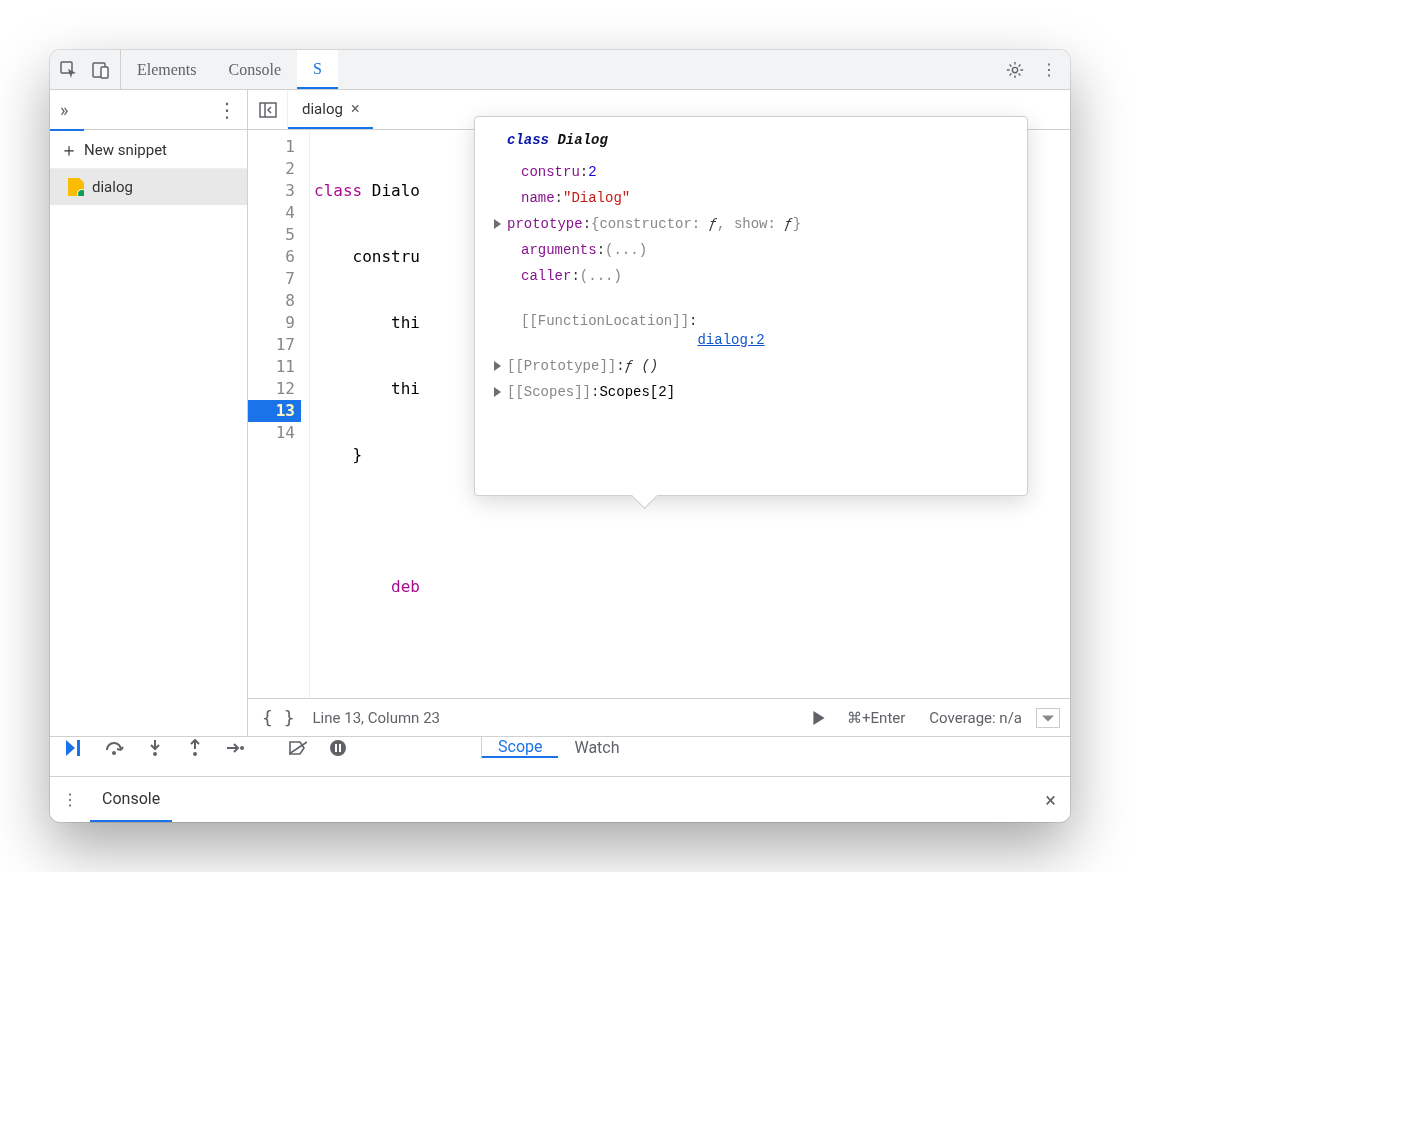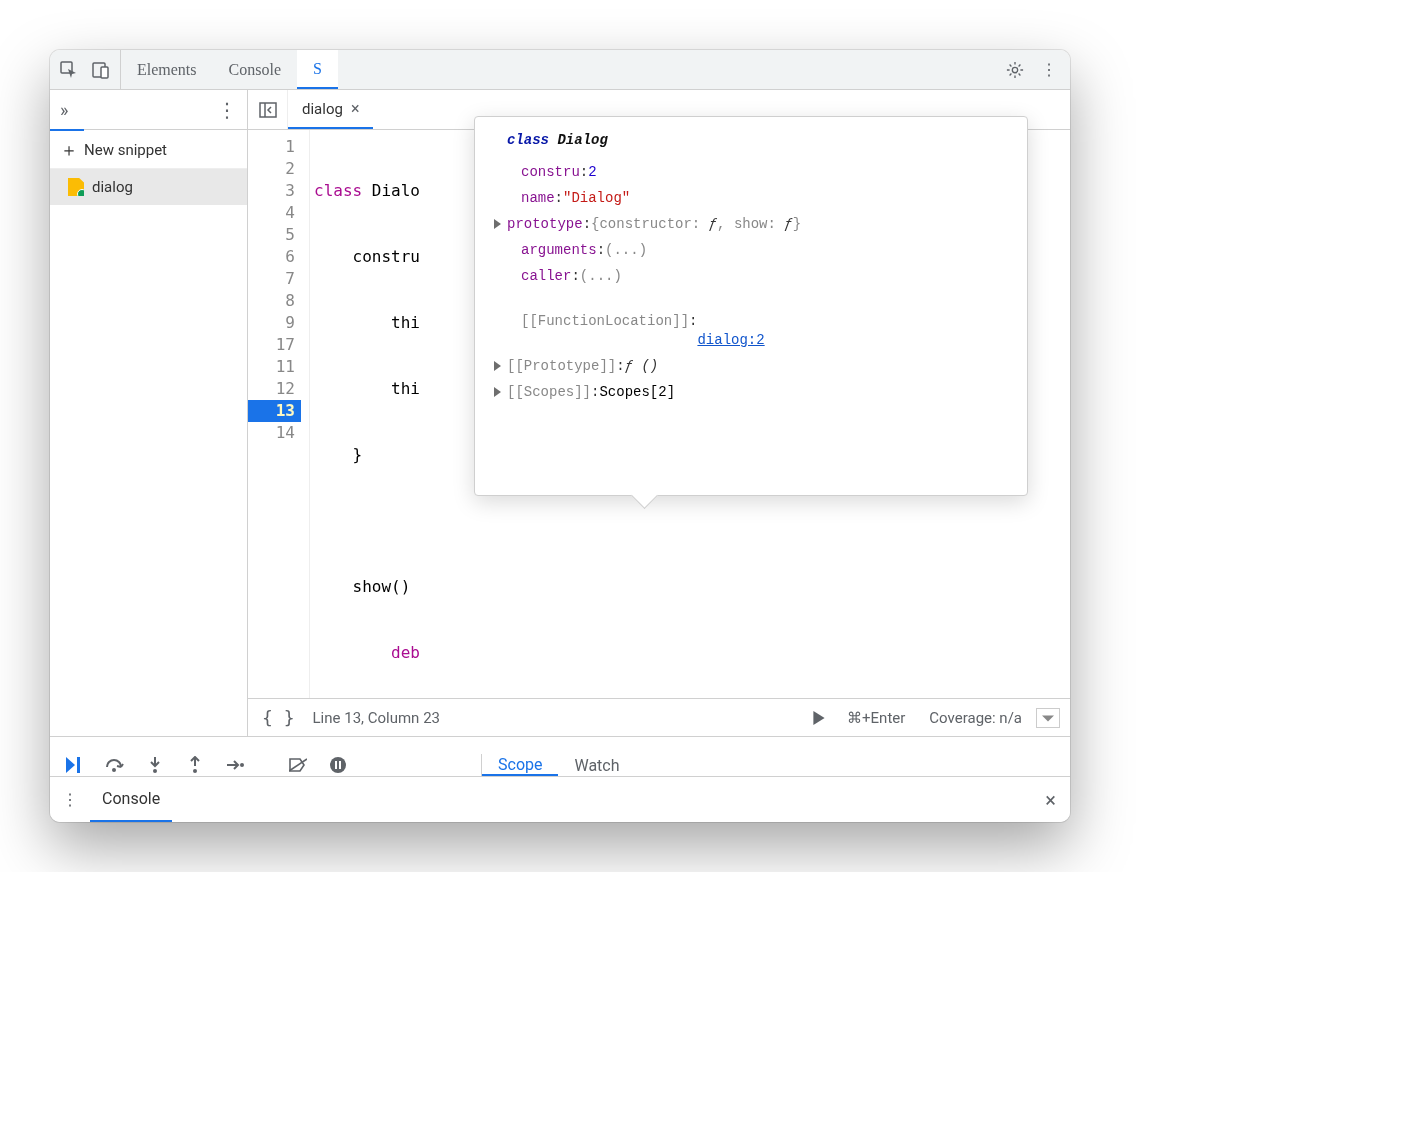--- a/index.html
+++ b/index.html
@@ -173,21 +173,21 @@
     gap: 14px;
   }
   .editor-status .spacer { flex:1; }
   .braces { font-family: monospace; font-size:18px; padding:0 4px;}
   .exec-icon { width:28px; display:flex; align-items:center; justify-content:center;}
   
   .debug-row {
     height: 40px;
     border-top:1px solid #d0d0d0;
     display:flex;
-    align-items:flex-end;
+    align-items:flex-start;
   }
   .debug-toolbar {
     display:flex; align-items:center; gap:18px;
     padding: 0 14px;
     border-right:1px solid #d0d0d0;
     width: 432px;
     color:#5f6368;
   }
   .debug-toolbar .sep { width:1px; height:60%; background:#d0d0d0; margin:0 2px;}
   .dbg-btn { width:22px; height:22px; display:flex; align-items:center; justify-content:center; cursor:pointer;}
@@ -335,21 +335,20 @@
             <div class="ln current">13</div>
               <div class="ln">14</div>
           </div>
           <div class="code">
             <span class="row"><span class="kw">class</span> Dialo</span>
             <span class="row">    constru</span>
             <span class="row">        thi</span>
             <span class="row">        thi</span>
             <span class="row">    }</span>
             <span class="row"> </span>
-            <span class="row">    show() </span>
             <span class="row">        <span class="kw">deb</span></span>
             
             
             
             
             
             
           </div>
         </div>
 

